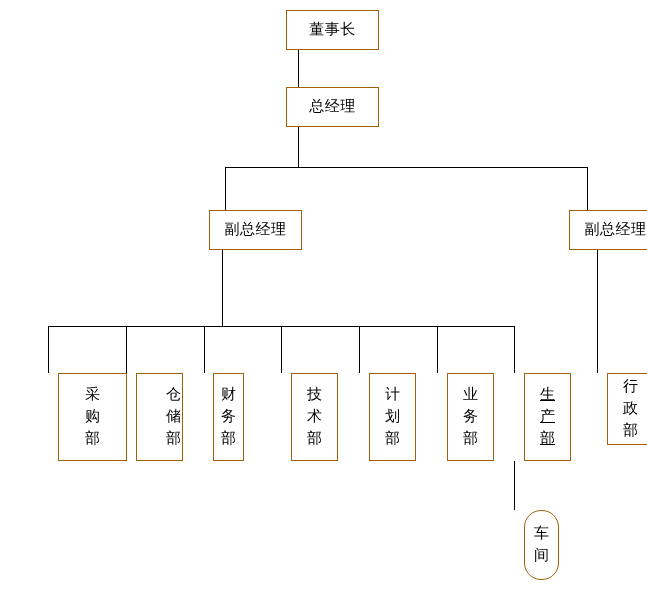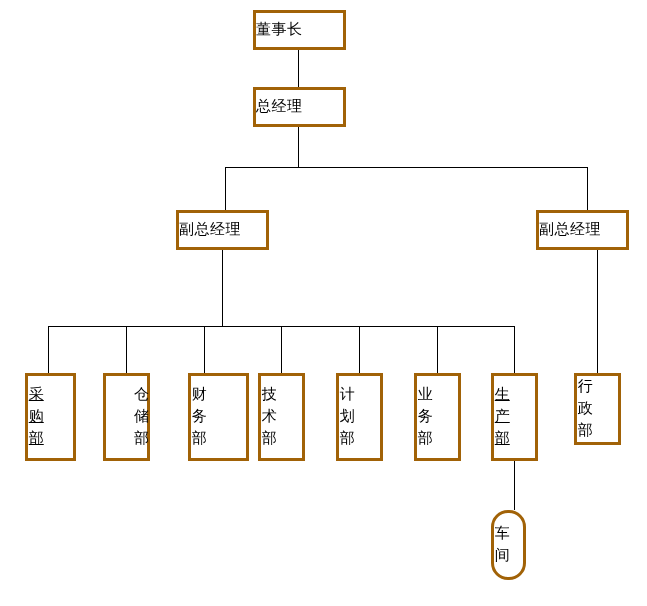--- a/index.html
+++ b/index.html
@@ -14,27 +14,28 @@
   #chart-root {
     position: relative;
     width: 647px;
     height: 606px;
     background: #ffffff;
     overflow: hidden;
   }
   .node {
     position: absolute;
     box-sizing: border-box;
-    border: 3px solid #a16207;
+    border: 1px solid #a16207;
     background: #ffffff;
     display: flex;
     align-items: center;
-    justify-content: flex-start;
+    justify-content: center;
     color: #000000;
     z-index: 2;
+    margin-left: 33px;
   }
   .node .node-label {
     display: block;
     text-align: center;
     font-size: 15px;
     line-height: 1.06;
     letter-spacing: 0.5px;
     white-space: pre-line;
     color: #000000;
   }
@@ -95,29 +96,29 @@
   </div>
 
   <div class="node" style="left:176px; top:210px; width:93px; height:40px;">
     <span class="node-label">副总经理</span>
   </div>
 
   <div class="node" style="left:536px; top:210px; width:93px; height:40px;">
     <span class="node-label">副总经理</span>
   </div>
 
-  <div class="node vertical" style="left:25px; top:373px; width:51px; height:88px;text-decoration:underline;">
+  <div class="node vertical" style="left:25px; top:373px; width:69px; height:88px;">
     <span class="node-label">采购部</span>
   </div>
 
   <div class="node vertical" style="left:103px; top:373px; width:47px; height:88px;padding-left:28px;">
     <span class="node-label">仓储部</span>
   </div>
 
-  <div class="node vertical" style="left:188px; top:373px; width:61px; height:88px;">
+  <div class="node vertical" style="left:180px; top:373px; width:31px; height:88px;">
     <span class="node-label">财务部</span>
   </div>
 
   <div class="node vertical" style="left:258px; top:373px; width:47px; height:88px;">
     <span class="node-label">技术部</span>
   </div>
 
   <div class="node vertical" style="left:336px; top:373px; width:47px; height:88px;">
     <span class="node-label">计划部</span>
   </div>

